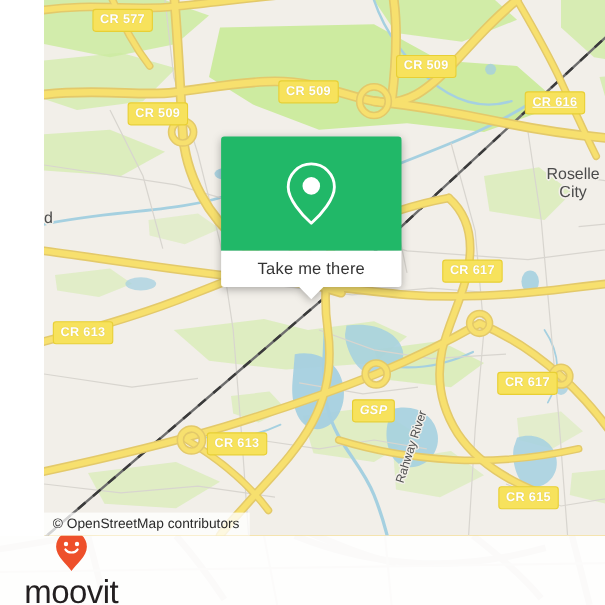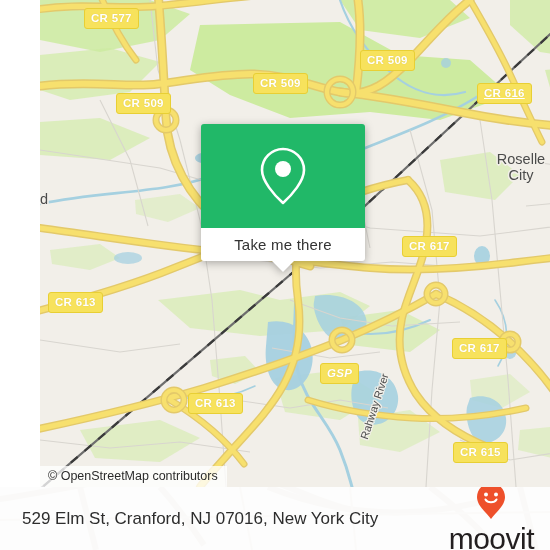--- a/index.html
+++ b/index.html
@@ -341,21 +341,20 @@
         <path d="M80,487 L96,550"></path>
         <path d="M520,487 L536,550"></path>
       </g>
       <g fill="none" stroke="#d5d0c6" stroke-width="2">
         <path d="M0,520 L550,512"></path>
         <path d="M240,487 L252,550"></path>
         <path d="M350,487 L356,550"></path>
       </g>
     </svg>
     <div id="footer-inner">
-      <div id="footer-addr">529 Elm St, Cranford, NJ 07016, New York City</div>
       <div id="brand">
         <svg width="30" height="38" viewBox="0 0 30 38">
           <path d="M15,1 C7.3,1 1,7.3 1,15 C1,24 11,31 15,37 C19,31 29,24 29,15
                    C29,7.3 22.7,1 15,1 Z" fill="#ee502b"></path>
           <circle cx="10" cy="12.5" r="2" fill="#ffffff"></circle>
           <circle cx="20" cy="12.5" r="2" fill="#ffffff"></circle>
           <path d="M9.5,17.5 C11.5,21.2 18.5,21.2 20.5,17.5" fill="none" stroke="#ffffff" stroke-width="2" stroke-linecap="round"></path>
         </svg>
         <span id="brand-word">moovit</span>
       </div>

